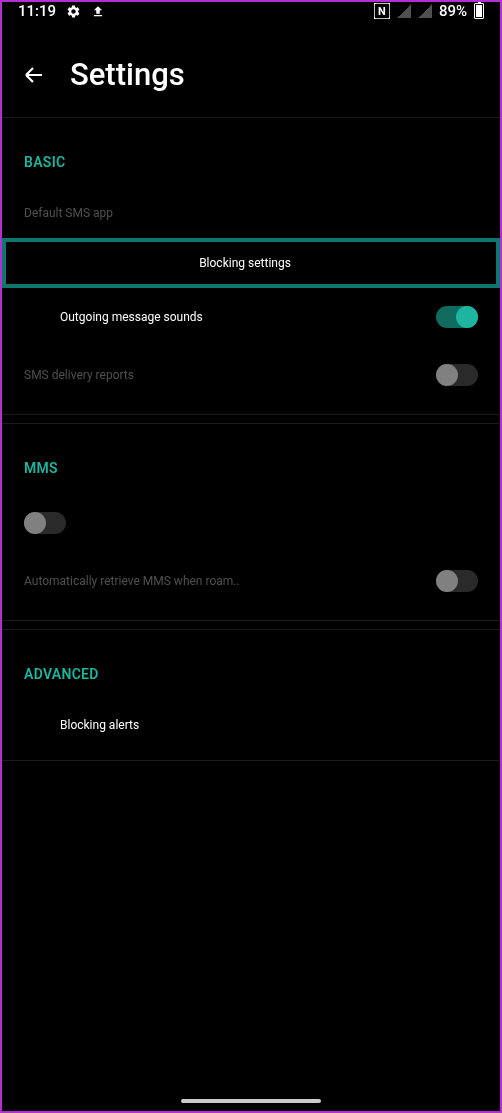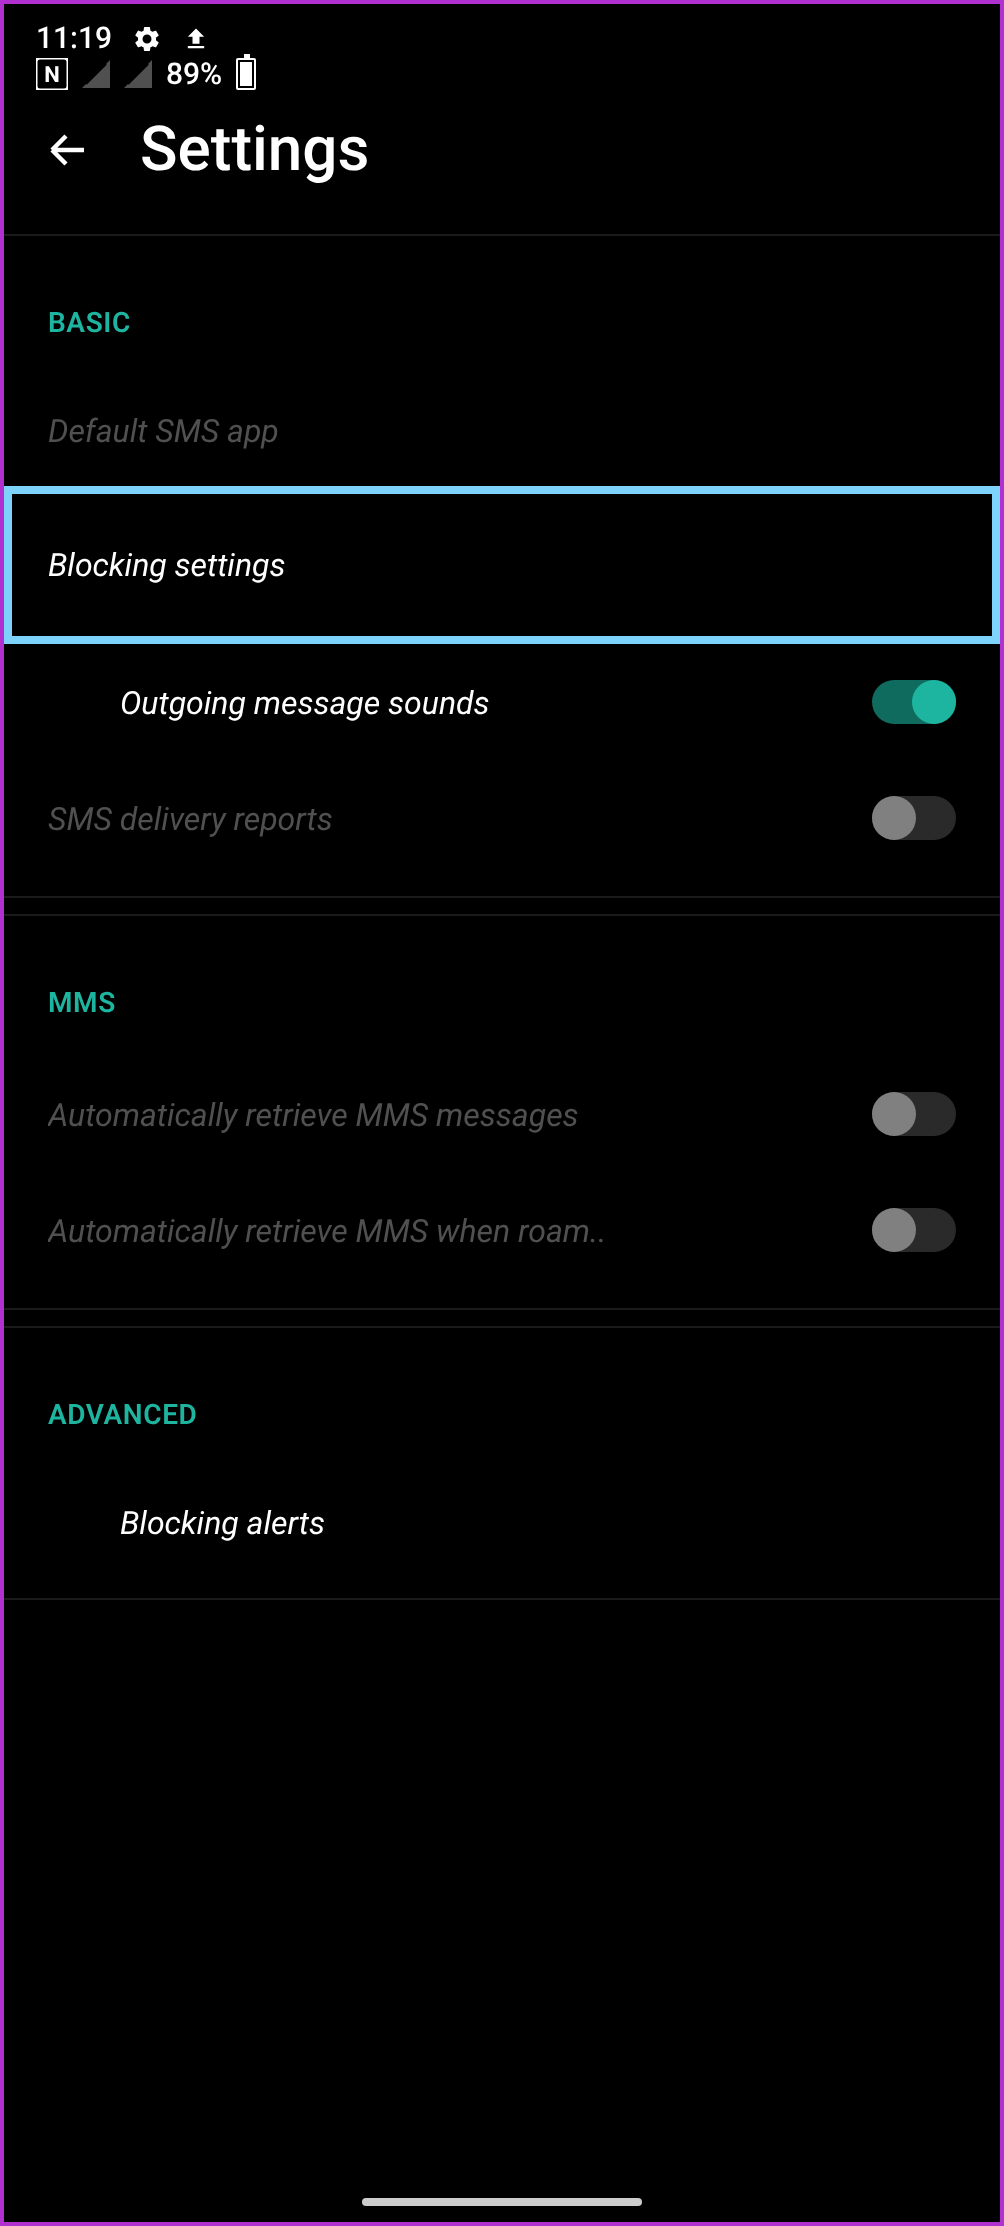--- a/index.html
+++ b/index.html
@@ -12,26 +12,25 @@
       width: 502px;
       height: 1113px;
       background: #000;
       color: #fff;
       position: relative;
       border: 2px solid #b030d0;
     }
     .status-bar {
       display: flex;
       justify-content: space-between;
-      align-items: flex-start;
-      padding: 8px 16px;
+      align-items: flex-end;
+      padding: 18px 16px;
       height: 36px;
       font-size: 15px;
       font-weight: 500;
-      flex-direction: column;
     }
     .status-left {
       display: flex;
       align-items: center;
       gap: 10px;
     }
     .status-right {
       display: flex;
       align-items: center;
       gap: 7px;
@@ -73,34 +72,34 @@
       font-size: 14px;
       font-weight: 600;
       padding: 36px 22px 18px 22px;
       letter-spacing: 0.3px;
     }
     .item {
       display: flex;
       justify-content: space-between;
       align-items: center;
       padding: 18px 22px;
-      font-size: 16px;
-      font-style: italic;
+      font-size: 12px;
     }
     .item-enabled {
       color: #fff;
       margin-left: 36px;
     }
     .item-disabled {
       color: #505050;
     }
     .highlight {
-      border: 4px solid #7dd3fc;
-      padding: 26px 18px;
+      border: 4px solid #0f766e;
+      padding: 14px 18px;
       margin: 0;
+      justify-content: center;
     }
     .toggle {
       width: 42px;
       height: 22px;
       border-radius: 12px;
       position: relative;
       flex-shrink: 0;
     }
     .toggle-knob {
       width: 22px;
@@ -241,21 +240,20 @@
       <div class="toggle toggle-off">
         <div class="toggle-knob"></div>
       </div>
     </div>
   </div>
 
   <div class="section">
     <div class="section-header">MMS</div>
 
     <div class="item item-disabled">
-      <span class="item-label">Automatically retrieve MMS messages</span>
       <div class="toggle toggle-off">
         <div class="toggle-knob"></div>
       </div>
     </div>
 
     <div class="item item-disabled">
       <span class="item-label">Automatically retrieve MMS when roam..</span>
       <div class="toggle toggle-off">
         <div class="toggle-knob"></div>
       </div>

